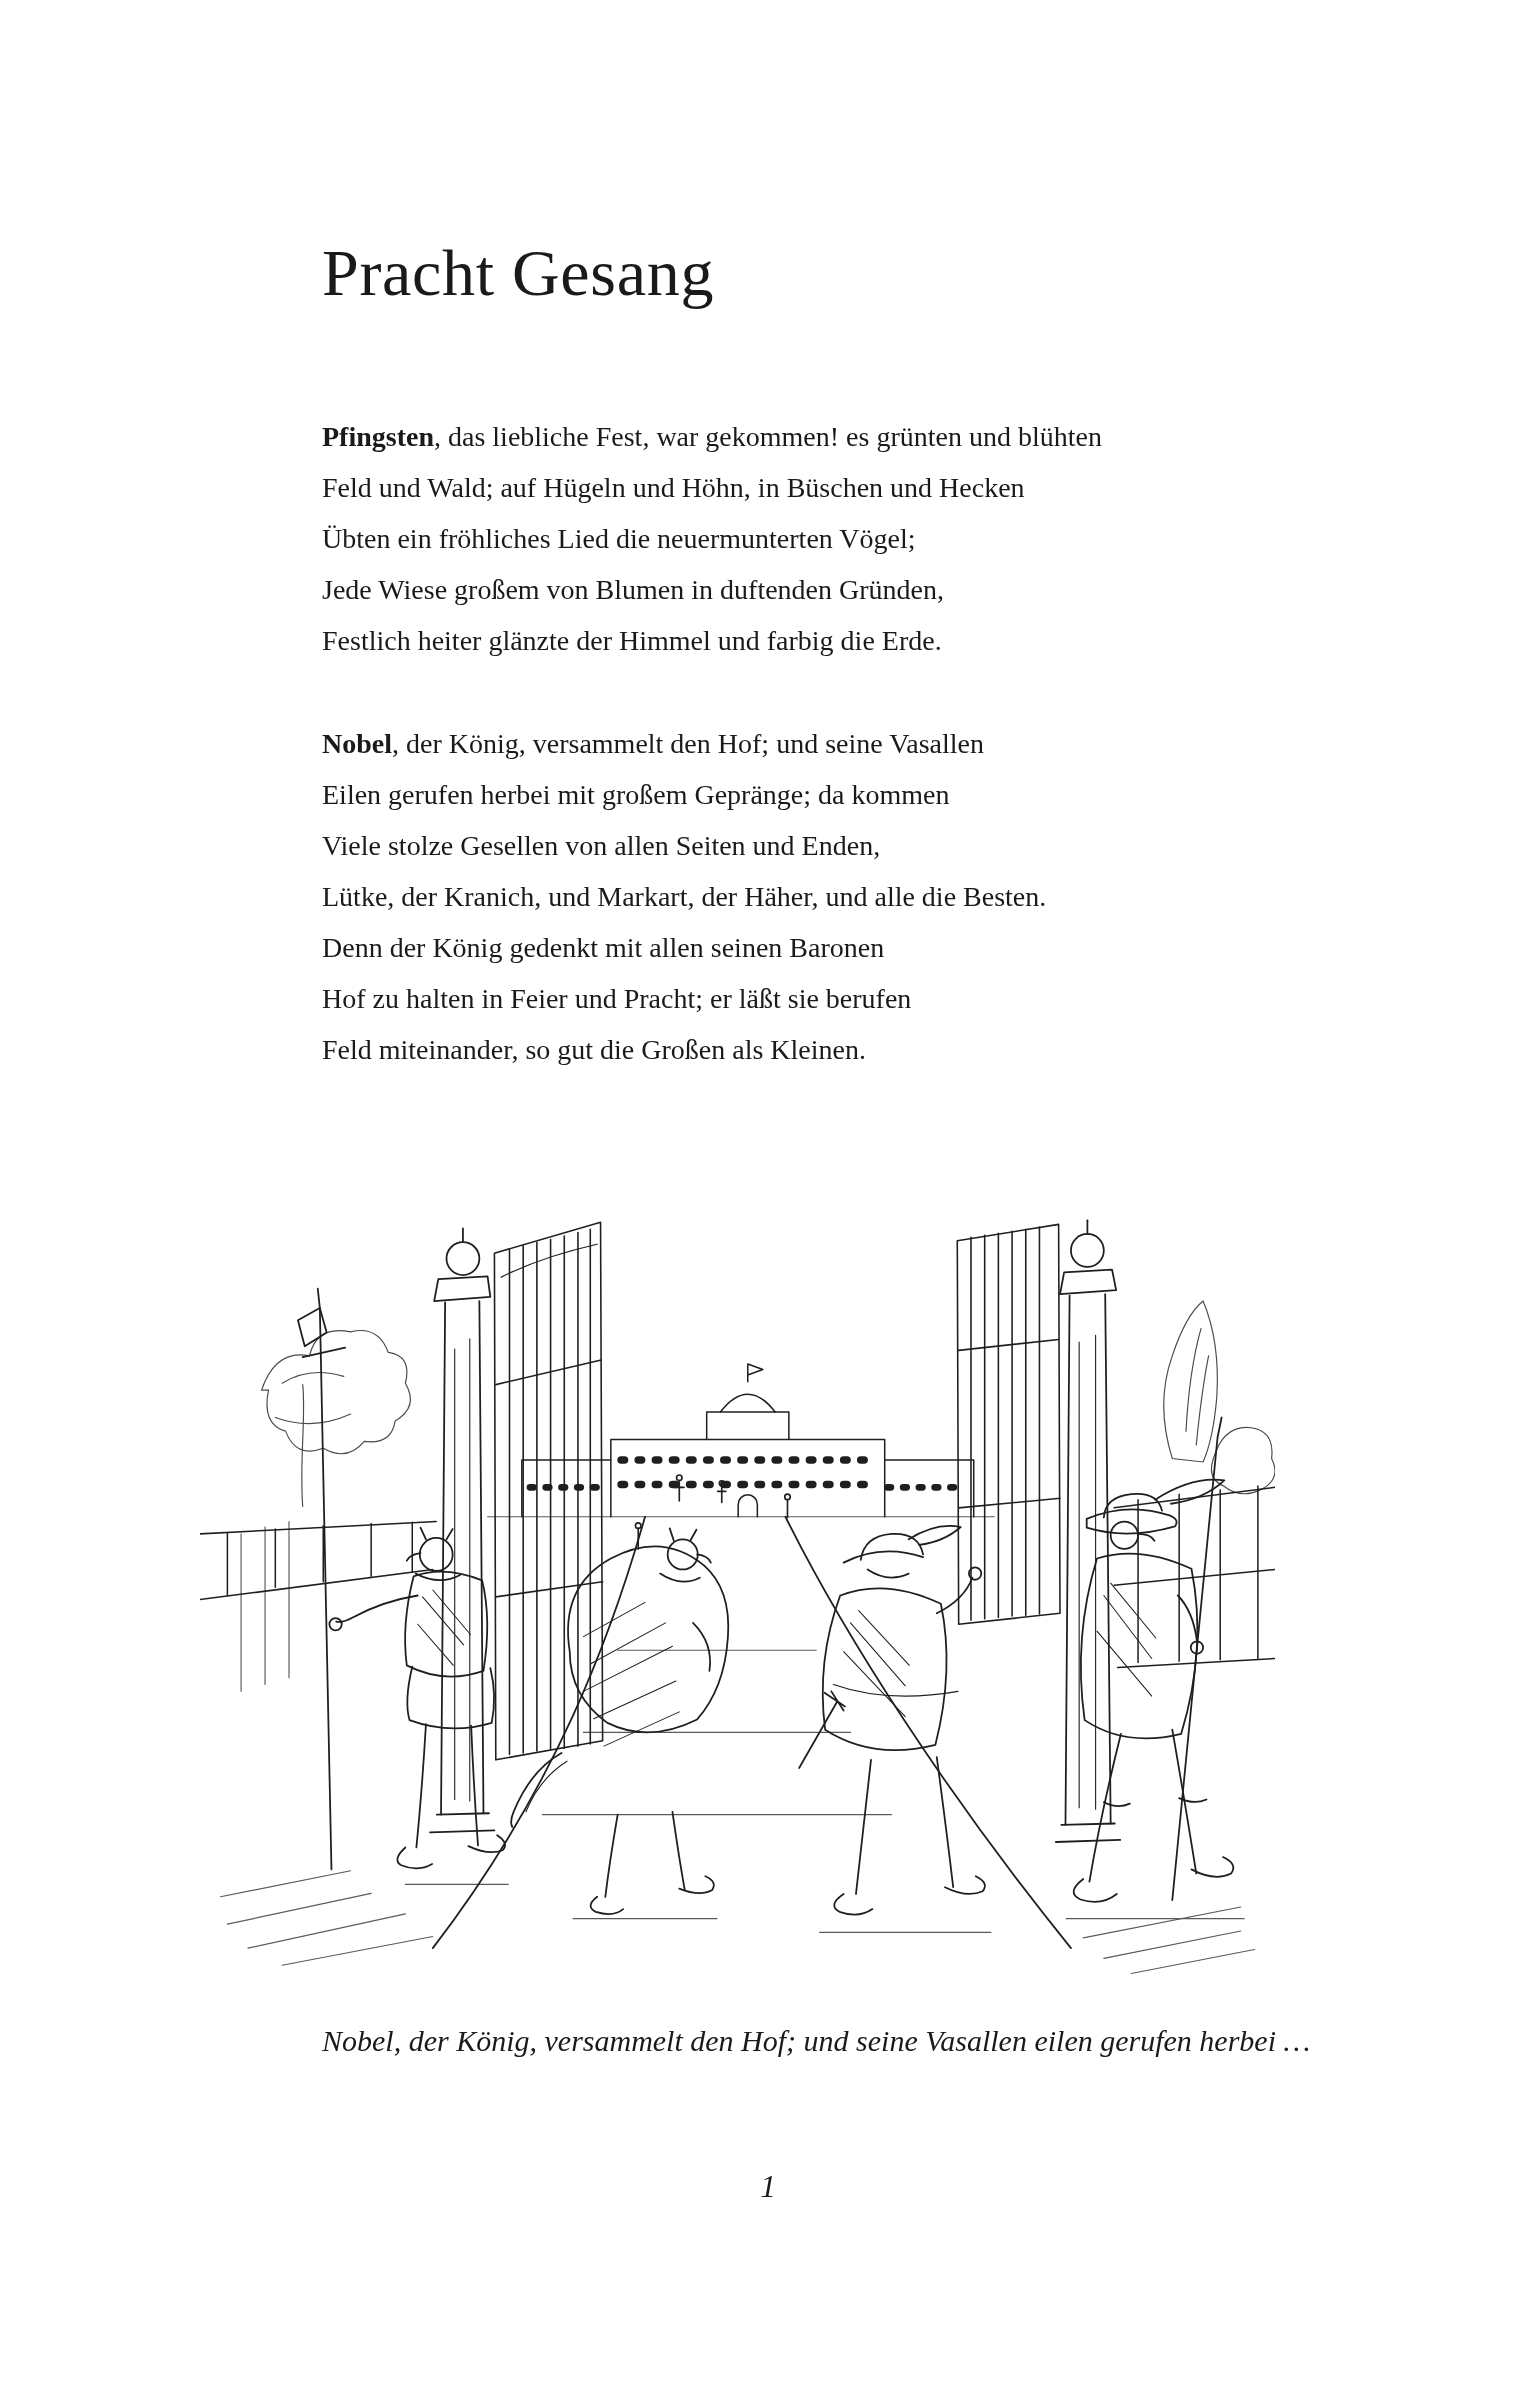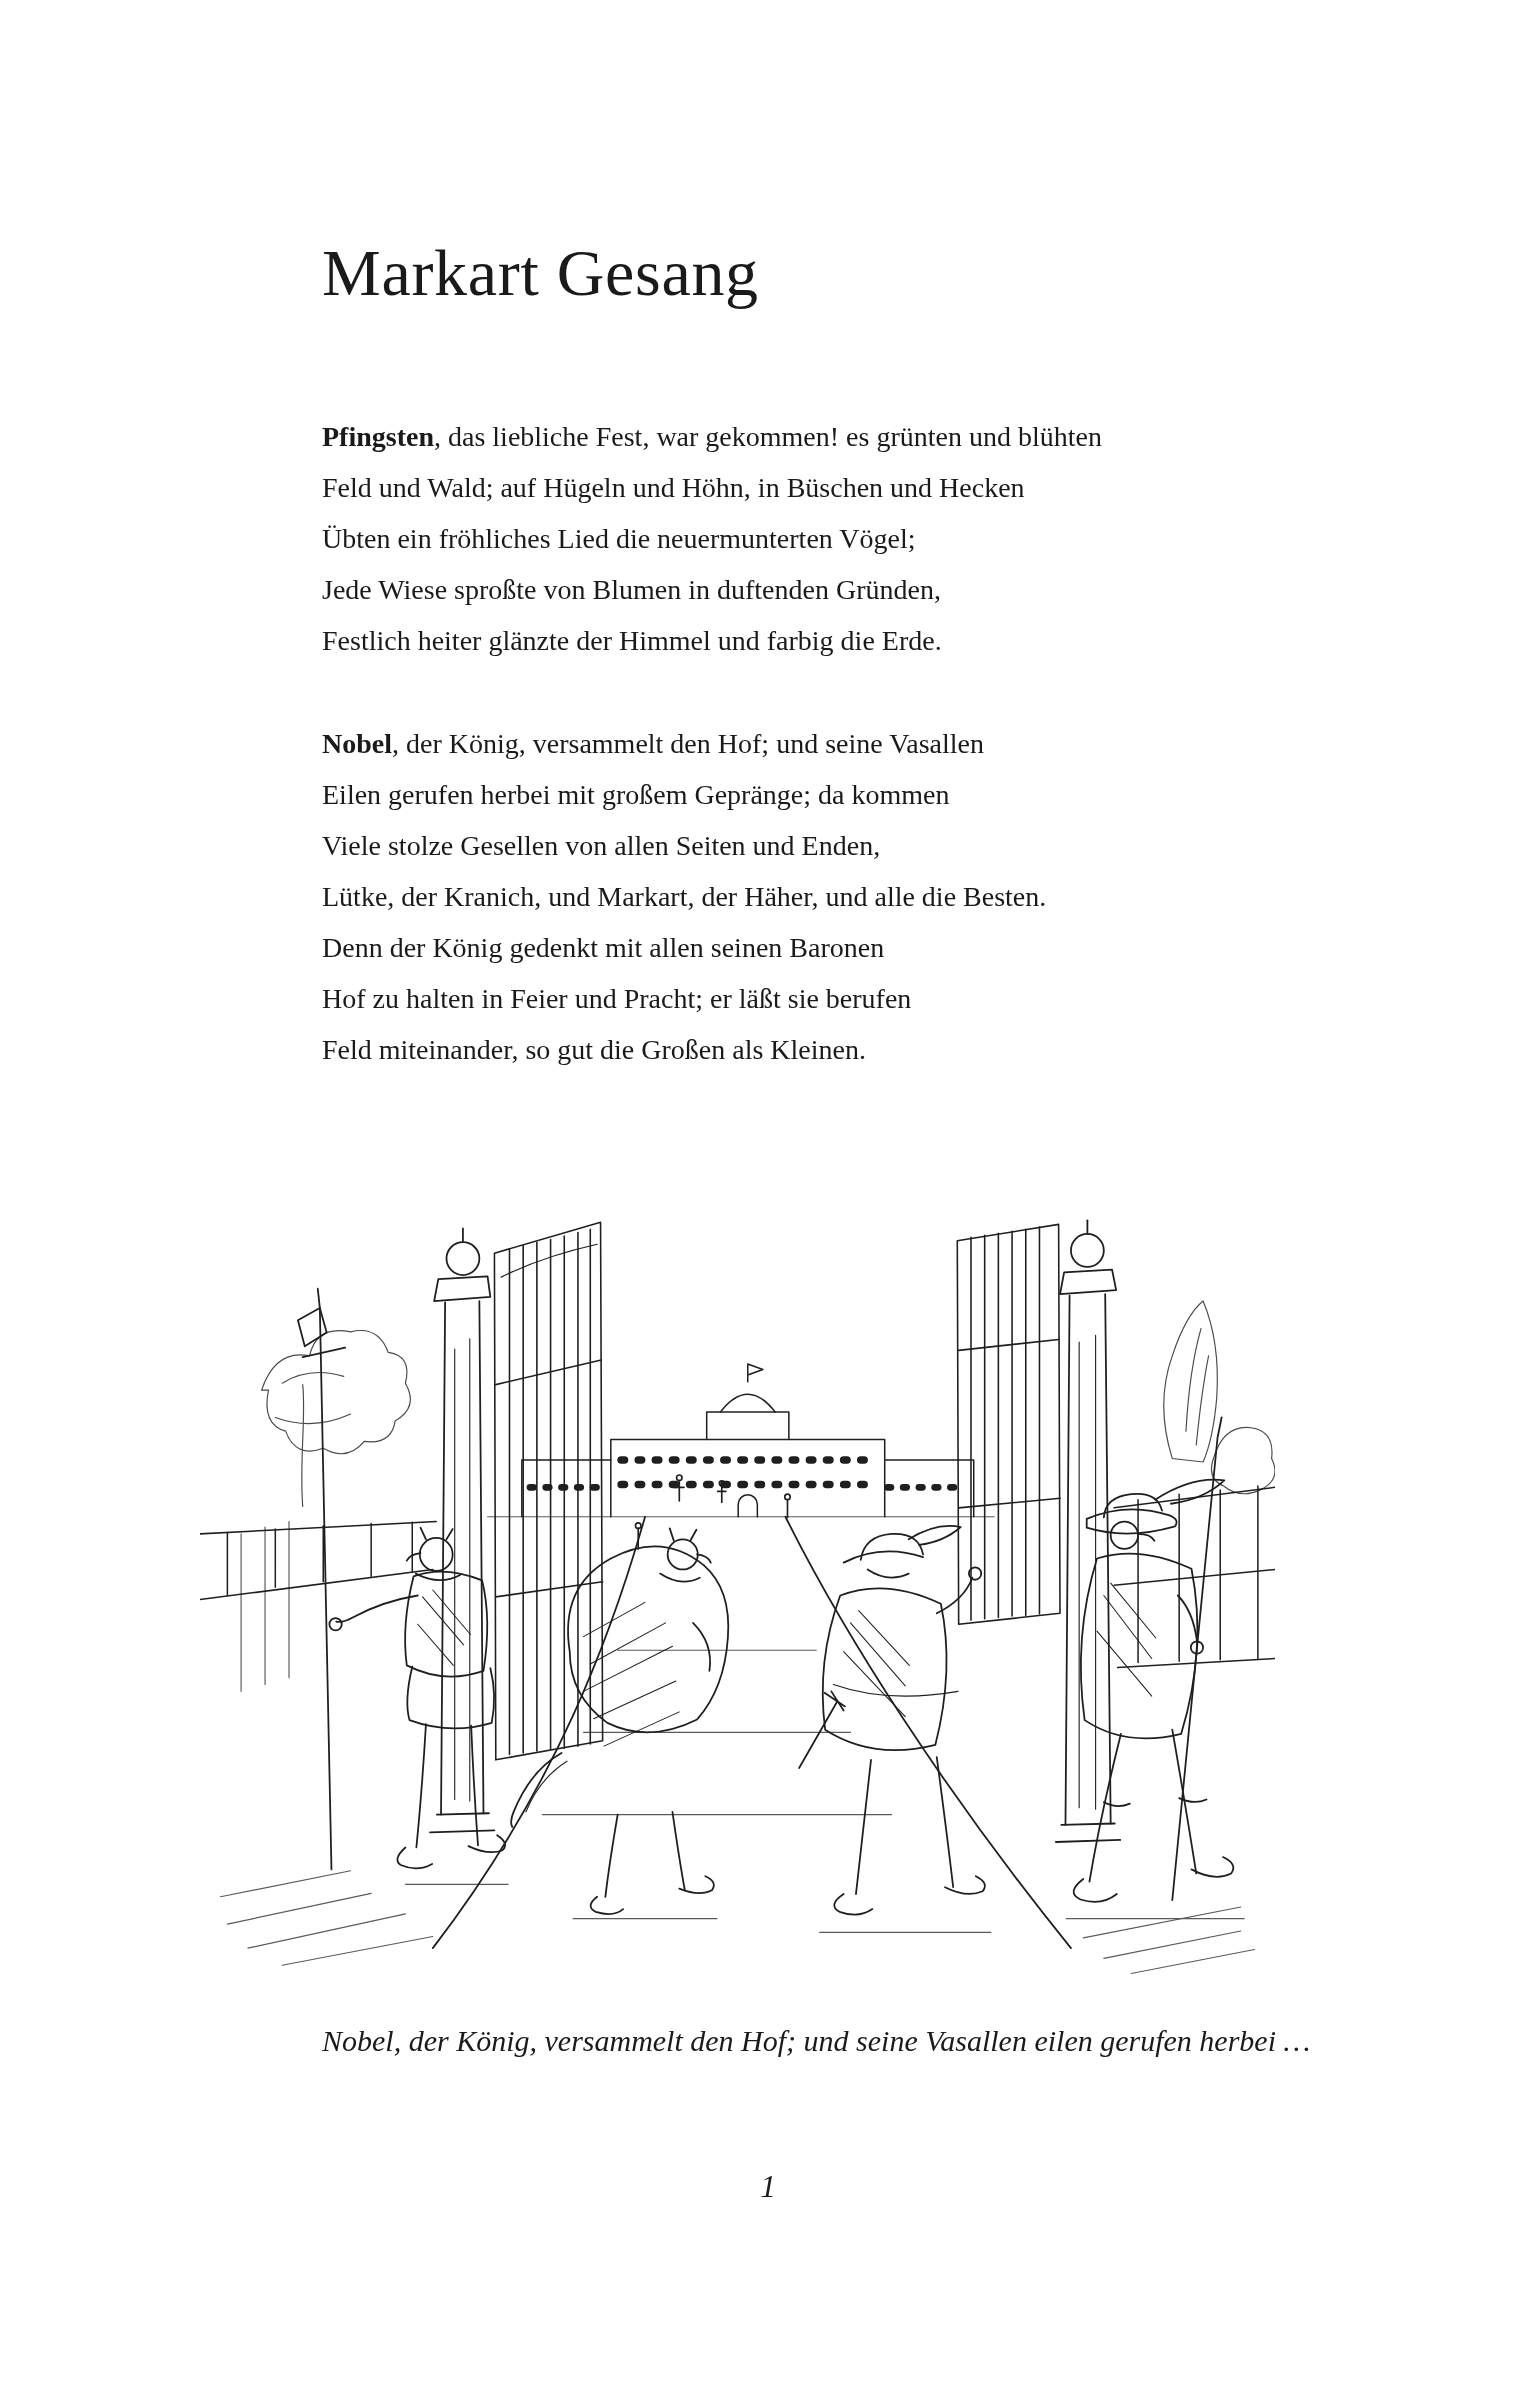--- a/index.html
+++ b/index.html
@@ -59,28 +59,28 @@
     text-align: center;
     font-style: italic;
     font-size: 31.5px;
   }
 </style>
 </head>
 <body>
 
 <div class="page">
 
-  <h1 class="title">Markart Gesang</h1>
+  <h1 class="title">Pracht Gesang</h1>
 
   <div class="stanzas">
     <div class="stanza">
       <p class="line"><span class="lead">Pfingsten</span><span>, das liebliche Fest, war gekommen! es grünten und blühten</span></p>
       <p class="line">Feld und Wald; auf Hügeln und Höhn, in Büschen und Hecken</p>
       <p class="line">Übten ein fröhliches Lied die neuermunterten Vögel;</p>
-      <p class="line">Jede Wiese sproßte von Blumen in duftenden Gründen,</p>
+      <p class="line">Jede Wiese großem von Blumen in duftenden Gründen,</p>
       <p class="line">Festlich heiter glänzte der Himmel und farbig die Erde.</p>
     </div>
     <div class="stanza">
       <p class="line"><span class="lead">Nobel</span><span>, der König, versammelt den Hof; und seine Vasallen</span></p>
       <p class="line">Eilen gerufen herbei mit großem Gepränge; da kommen</p>
       <p class="line">Viele stolze Gesellen von allen Seiten und Enden,</p>
       <p class="line">Lütke, der Kranich, und Markart, der Häher, und alle die Besten.</p>
       <p class="line">Denn der König gedenkt mit allen seinen Baronen</p>
       <p class="line">Hof zu halten in Feier und Pracht; er läßt sie berufen</p>
       <p class="line">Feld miteinander, so gut die Großen als Kleinen.</p>

